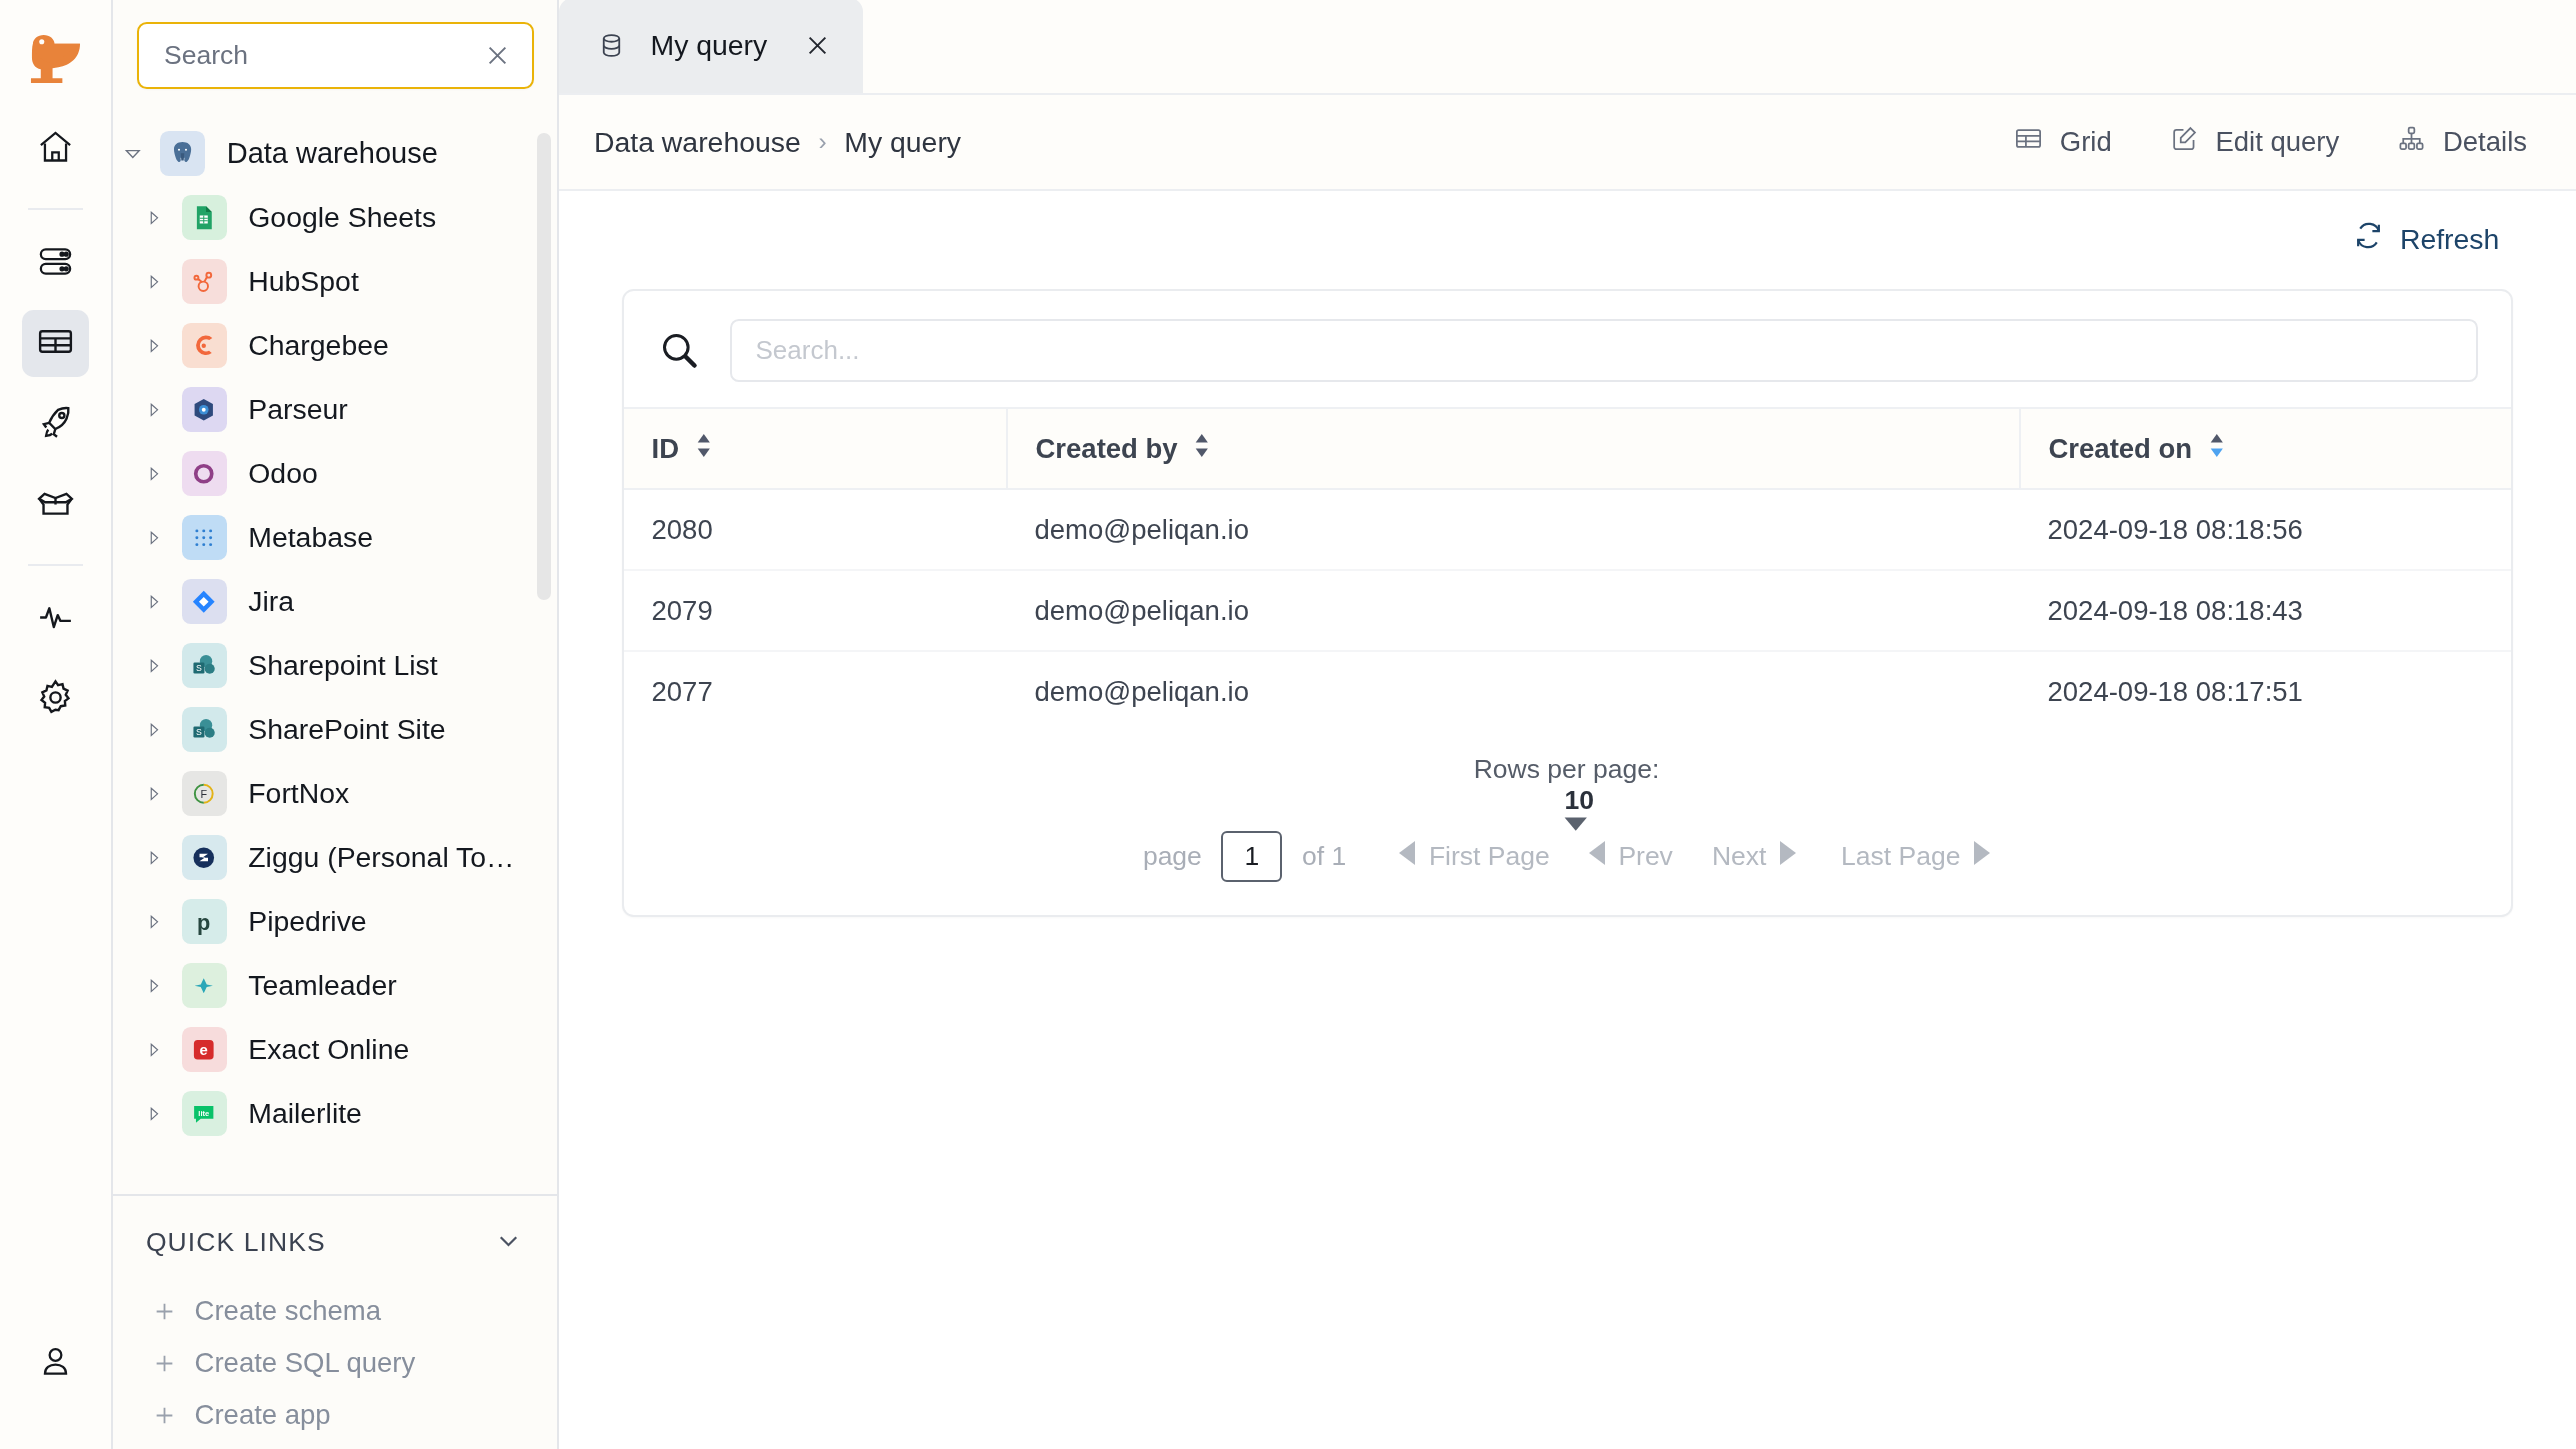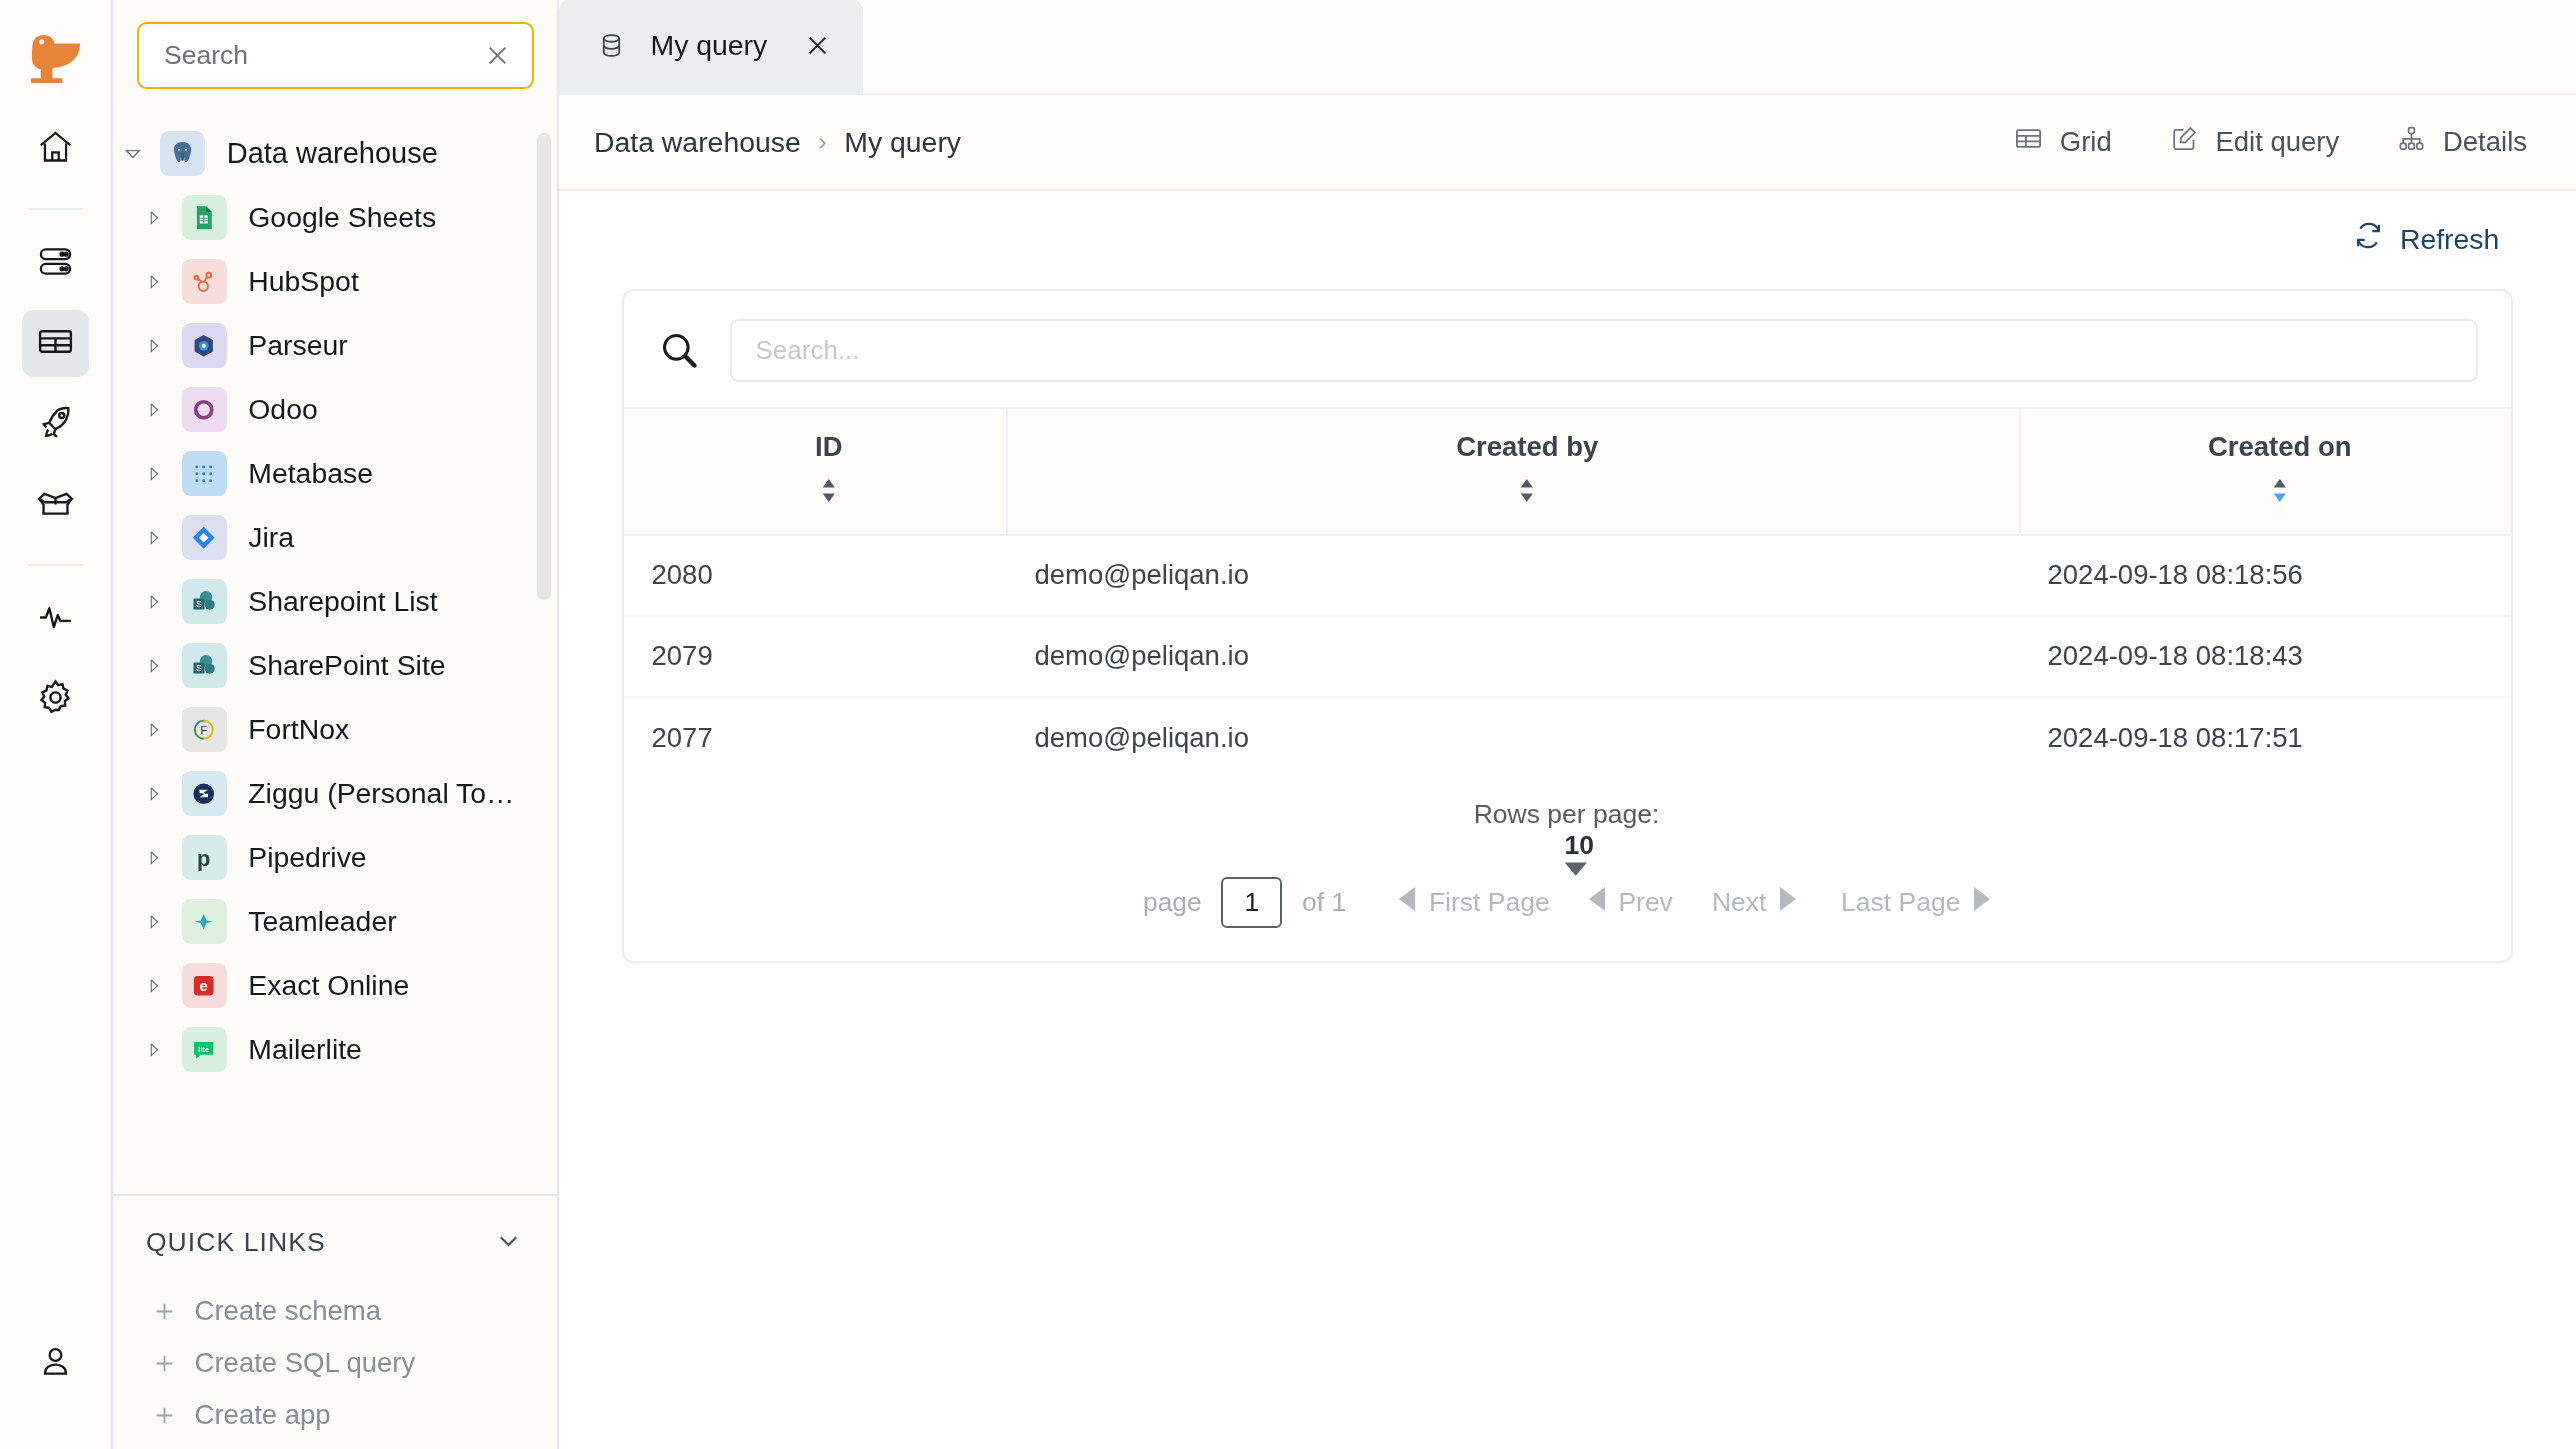--- a/index.html
+++ b/index.html
@@ -164,21 +164,21 @@
   table { width: 100%; border-collapse: collapse; table-layout: fixed; }
   thead tr { background: #fefdfa; }
   th {
     text-align: left; font-size: 27.5px; color: #3d4450; font-weight: bold;
     padding: 21.6px 0 21.6px 27.5px; height: 77px;
     border-top: 2px solid #eef0f3; border-bottom: 2px solid #eef0f3;
     border-right: 2px solid #eef0f3;
     white-space: nowrap; cursor: pointer; vertical-align: middle;
   }
   th:last-child { border-right: none; }
-  .th-in { display: flex; align-items: center; gap: 13.7px; flex-direction: column; }
+  .th-in { display: flex; align-items: center; gap: 13.7px; }
   td {
     font-size: 27.5px; color: #3d4450; padding: 0 0 0 27.5px; height: 81px;
     border-bottom: 2px solid #f4f5f7; vertical-align: middle;
   }
   tbody tr:last-child td { border-bottom: none; }
   .col-id { width: 383px; }
   .col-by { width: 1013px; }
 
   .card-foot {
     display: flex; align-items: center; padding: 21.6px 35px 33px 33px; flex-direction: column;
@@ -360,20 +360,34 @@
             <svg width="27.5" height="27.5" viewBox="0 0 24 24" fill="none" stroke="#f2683c" stroke-width="1.7">
               <circle cx="16.4" cy="6.3" r="2.1"></circle>
                 <circle cx="11.6" cy="16" r="4.1"></circle>
                 <circle cx="5.6" cy="8.4" r="1.7"></circle>
               <path d="M6.9 9.5 10.6 12.4M14.9 7.7 12.6 11.9"></path>
             </svg>
           </span>
           <span class="tree-label">HubSpot</span>
         </div>
 
+        <div class="tree-row">
+          <span class="caret">
+              <svg width="17.7" height="17.7" viewBox="0 0 24 24" fill="none" stroke="#6b7280" stroke-width="1.6">
+                <path d="M8.5 4.5 17 12l-8.5 7.5Z"></path>
+              </svg>
+            </span>
+          <span class="tile" style="background:#f9ded1">
+            <svg width="27.5" height="27.5" viewBox="0 0 24 24">
+                <path d="M19.5 5.3A8.5 8.5 0 1 0 19 18.4l-2.4-2A5.4 5.4 0 1 1 16.8 7Z" fill="#f2683c"></path>
+                <circle cx="12" cy="12" r="1.9" fill="#f2683c"></circle>
+              </svg>
+          </span>
+          <span class="tree-label">Chargebee</span>
+        </div>
 
         <div class="tree-row">
           <span class="caret">
               <svg width="17.7" height="17.7" viewBox="0 0 24 24" fill="none" stroke="#6b7280" stroke-width="1.6">
                 <path d="M8.5 4.5 17 12l-8.5 7.5Z"></path>
               </svg>
             </span>
           <span class="tile" style="background:#ddd8f2">
             <svg width="27.5" height="27.5" viewBox="0 0 24 24">
                 <path d="M12 2.6 20 7v10l-8 4.4L4 17V7Z" fill="#2e4a7d"></path>

